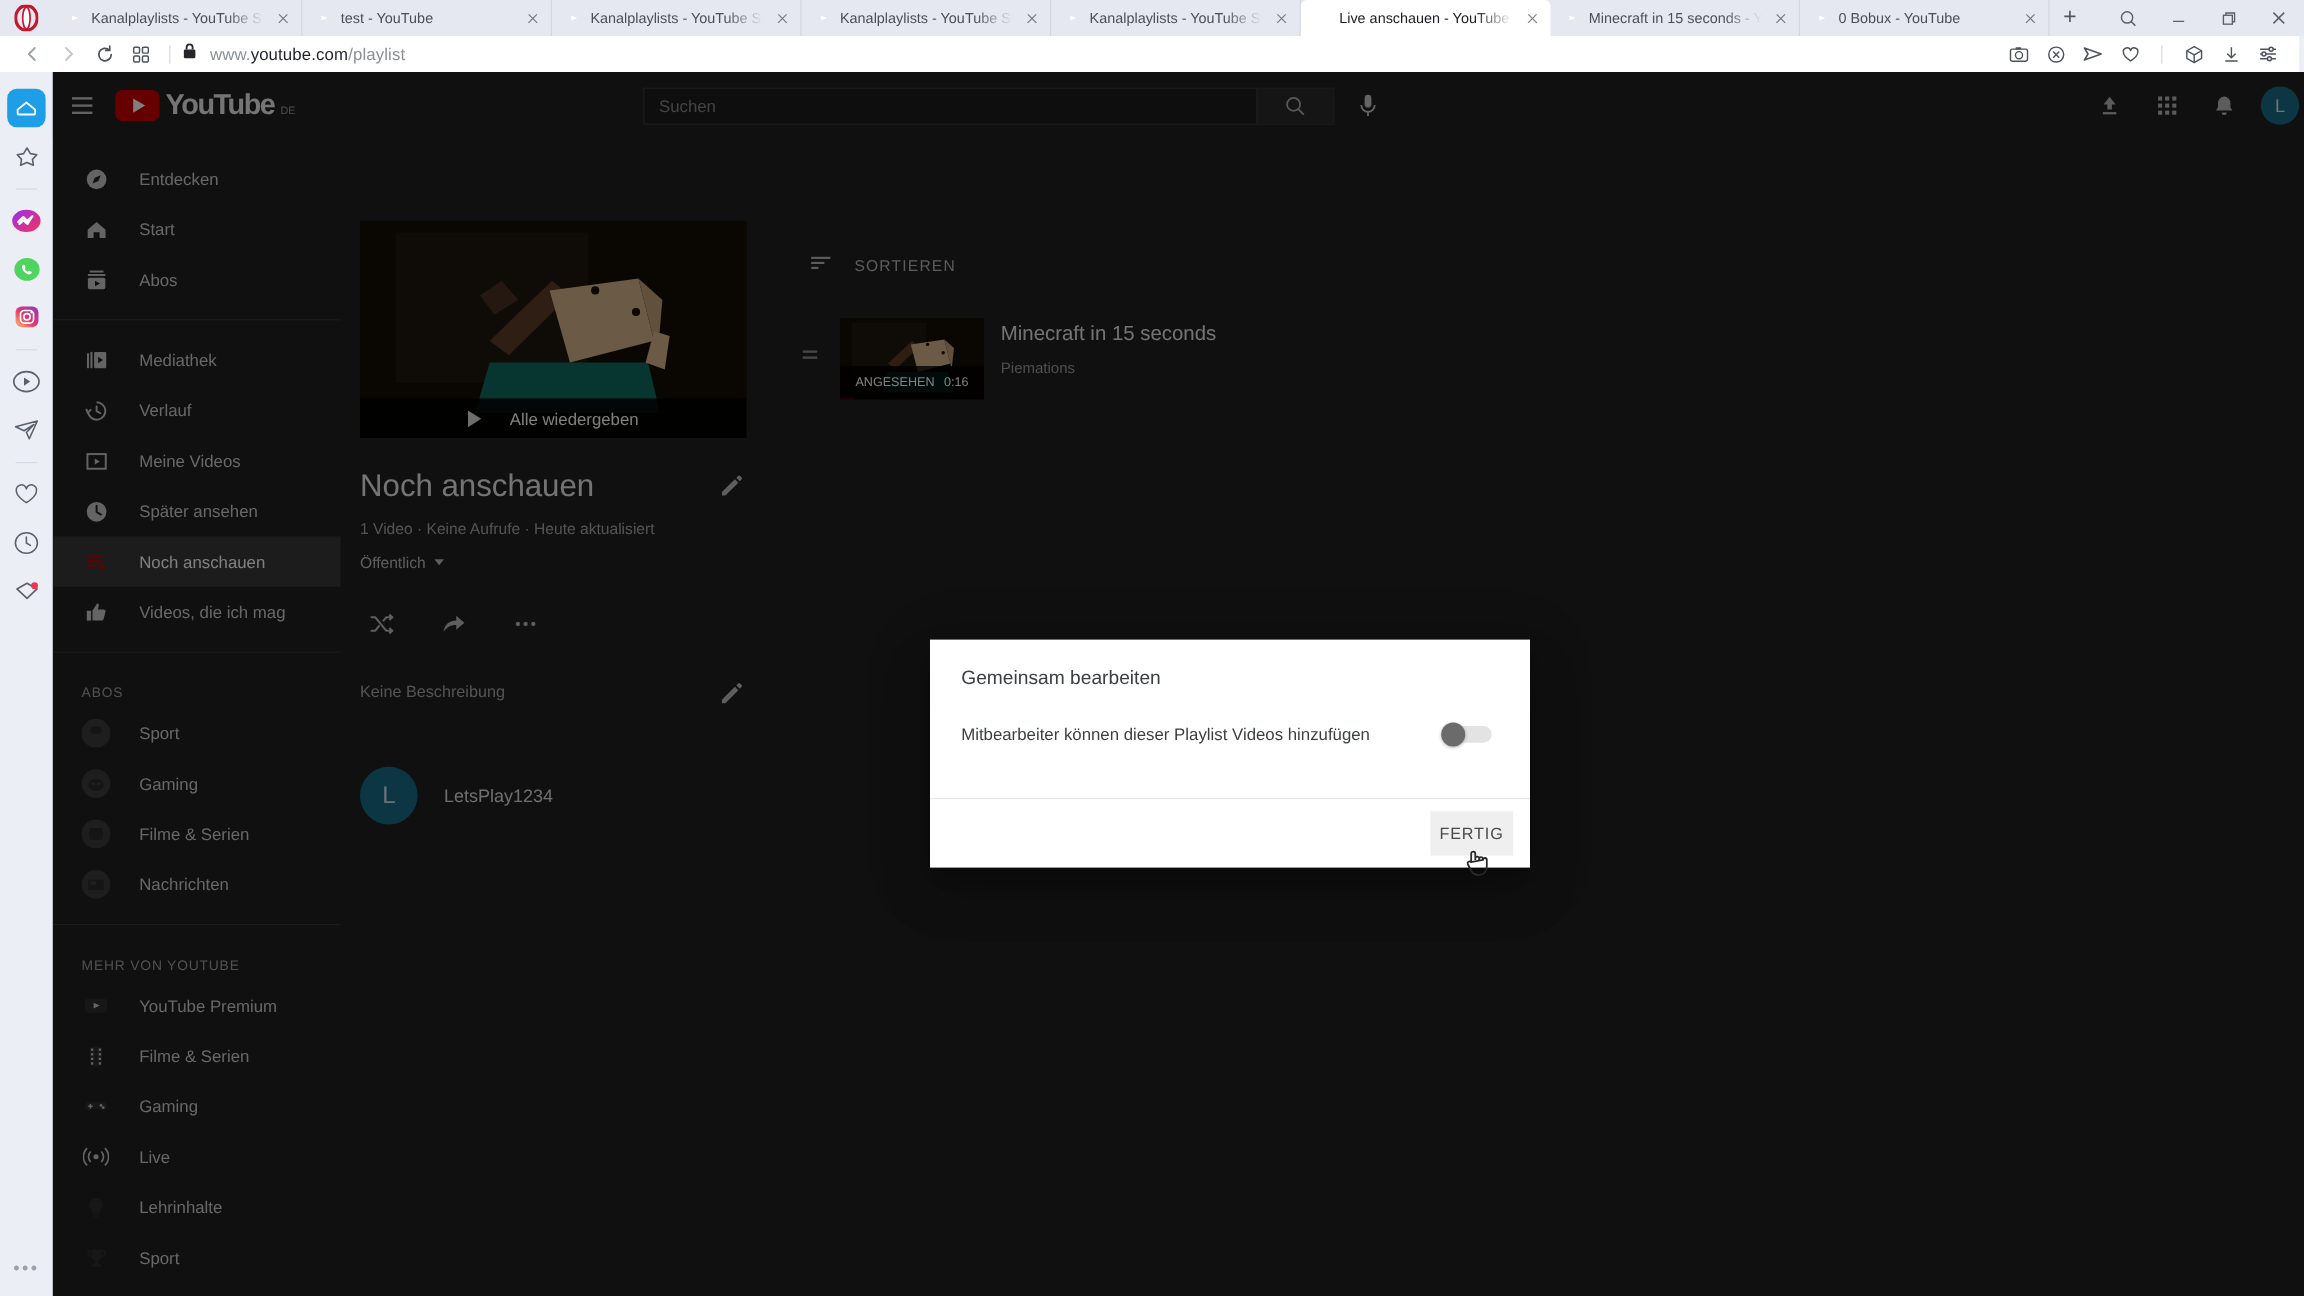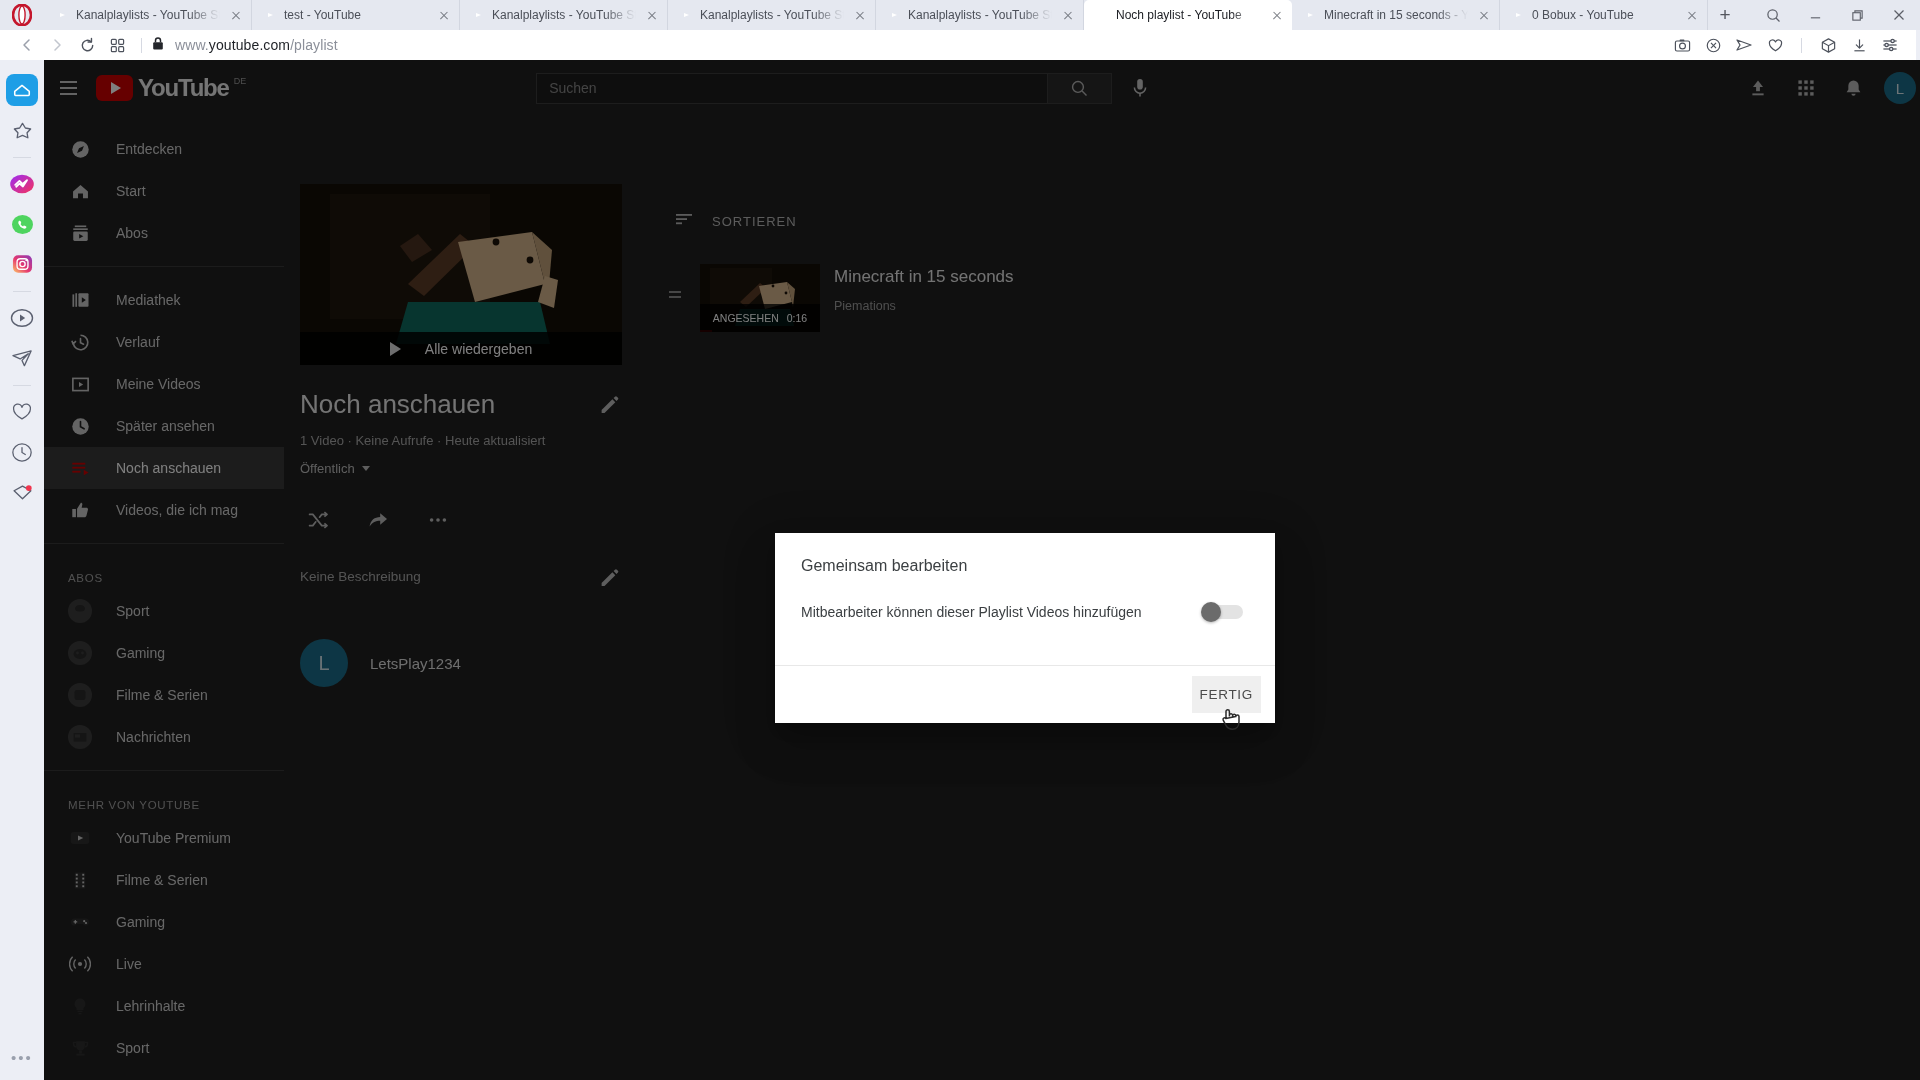--- a/index.html
+++ b/index.html
@@ -104,21 +104,21 @@
   .ytlogo { display: flex; align-items: flex-start; gap: 5px; }
   .ytlogo .play {
     width: 37px; height: 26px; background: #c00; border-radius: 6px; position: relative;
   }
   .ytlogo .play::after {
     content: ""; position: absolute; left: 14.5px; top: 7px;
     border-left: 10px solid #fff;
     border-top: 6px solid transparent; border-bottom: 6px solid transparent;
   }
   .ytlogo .word { font-size: 24px; font-weight: 700; color: #eaeaea; letter-spacing: -1.2px; line-height: 25px; }
-  .ytlogo .cc { font-size: 9px; color: #9a9a9a; margin-top: 1px; text-align: center; }
+  .ytlogo .cc { font-size: 9px; color: #9a9a9a; margin-top: 12px; text-align: center; }
 
   .searchwrap { display: flex; align-items: center; margin: 0 auto; }
   .searchbox {
     width: 576px; height: 31px; border: 1px solid #3b3b3b; background: #1d1d1d;
     display: flex; align-items: center;
   }
   .searchbox input {
     flex: 1; background: transparent; border: none; outline: none;
     color: #d0d0d0; font-size: 14px; padding: 0 12px;
     font-family: "Liberation Sans", sans-serif;
@@ -266,21 +266,21 @@
       <span class="ttl">Kanalplaylists - YouTube St</span>
       <span class="x"></span>
     </div>
     <div class="tab">
       <span class="fav"><span class="yt-fav"></span></span>
       <span class="ttl">Kanalplaylists - YouTube St</span>
       <span class="x"></span>
     </div>
     <div class="tab active">
       <span class="fav"><span class="yt-fav"></span></span>
-      <span class="ttl">Noch playlist - YouTube</span>
+      <span class="ttl">Live anschauen - YouTube</span>
       <span class="x"></span>
     </div>
     <div class="tab">
       <span class="fav"><span class="yt-fav"></span></span>
       <span class="ttl">Minecraft in 15 seconds - Y</span>
       <span class="x"></span>
     </div>
     <div class="tab">
       <span class="fav"><span class="yt-fav"></span></span>
       <span class="ttl">0 Bobux - YouTube</span>

